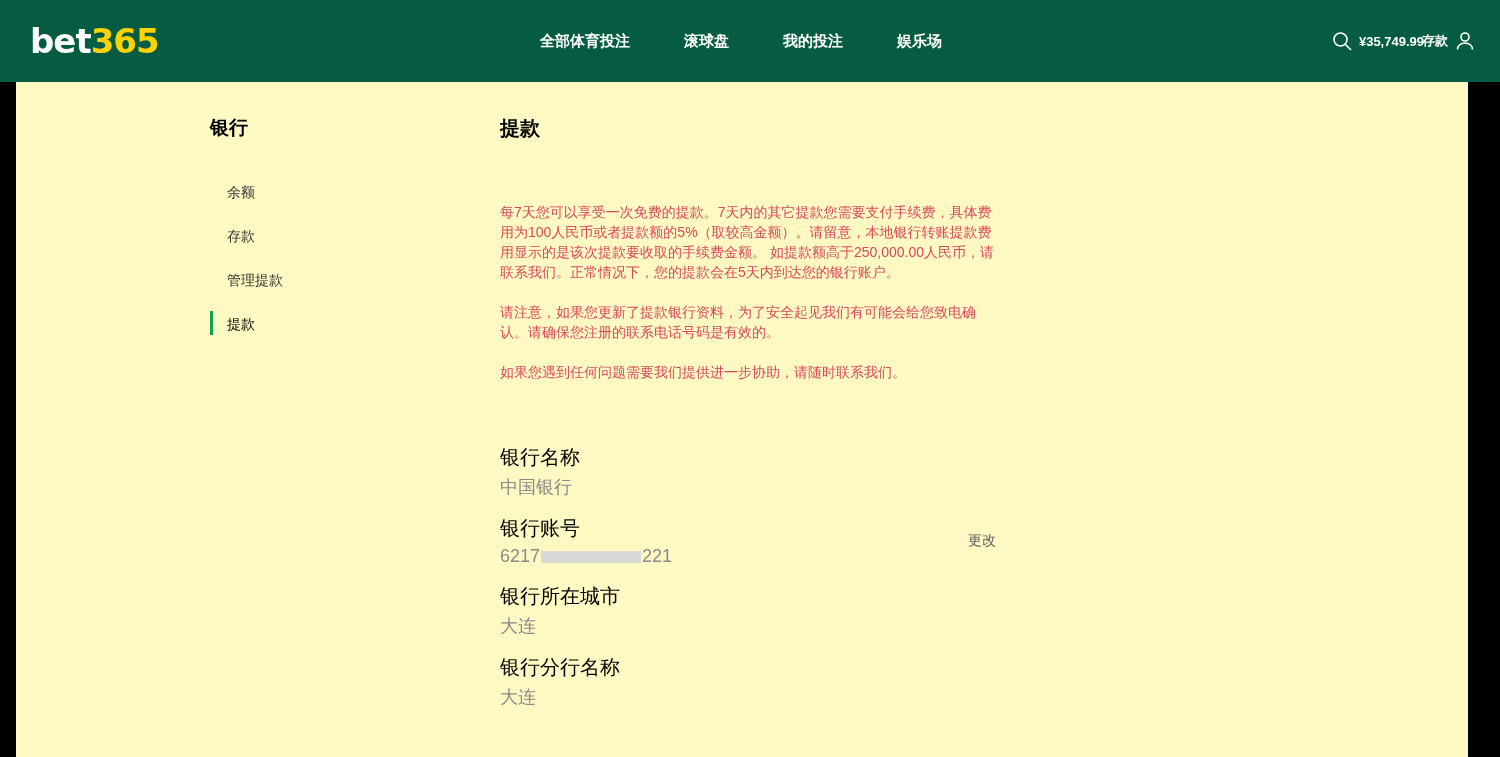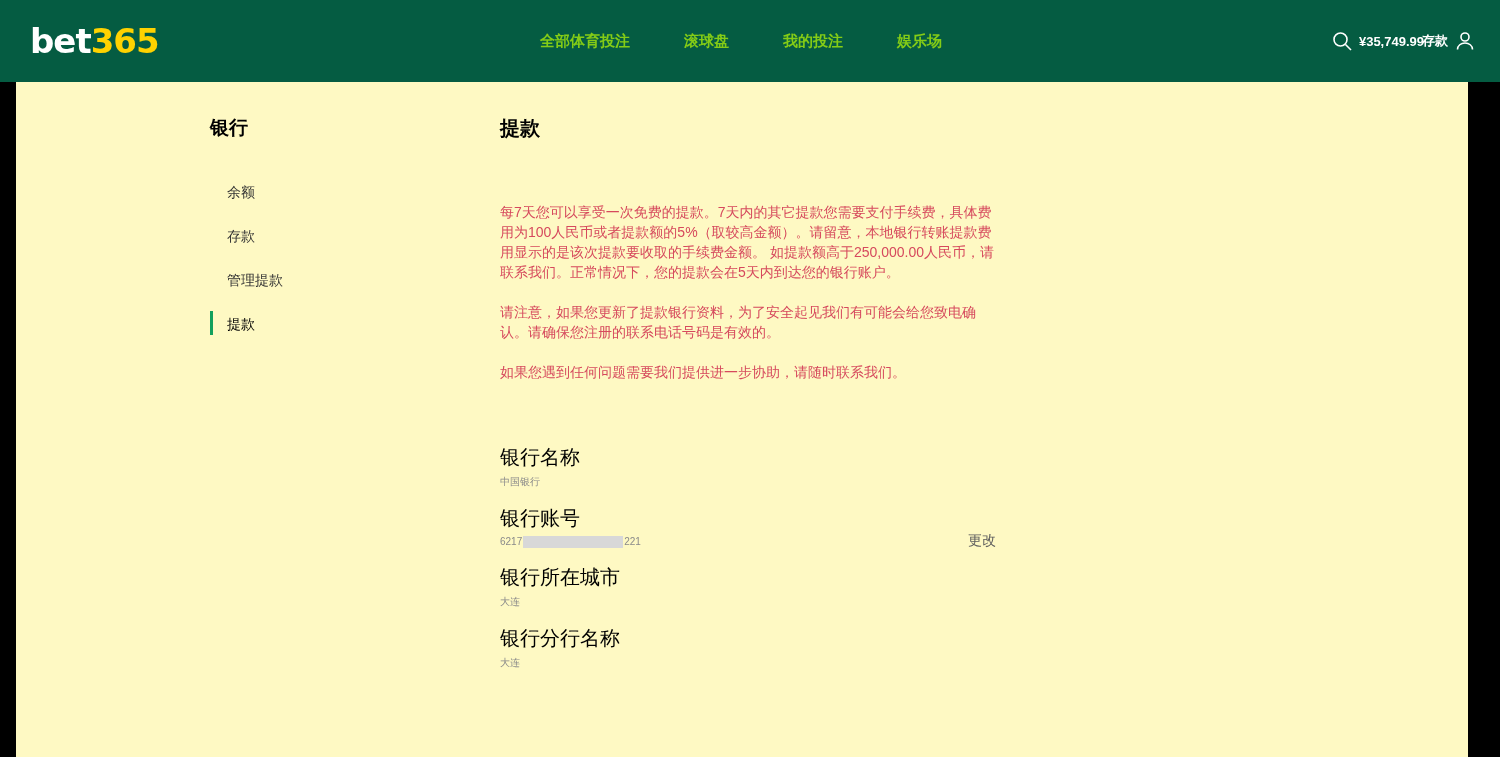--- a/index.html
+++ b/index.html
@@ -39,21 +39,21 @@
 
   .nav {
     position: absolute;
     left: 540px; top: 0;
     height: 82px;
     display: flex;
     align-items: center;
     gap: 54px;
   }
   .nav-item {
-    color: #84cc16;
+    color: #ffffff;
     font-size: 15px;
     font-weight: bold;
     white-space: nowrap;
     cursor: pointer;
   }
 
   .header-right {
     position: absolute;
     right: 22px; top: 0;
     height: 82px;
@@ -153,21 +153,21 @@
     margin-top: 62px;
   }
   .field { margin-bottom: 16px; }
   .field-label {
     font-size: 20px;
     font-weight: normal;
     color: #000;
     margin-bottom: 4px;
   }
   .field-value {
-    font-size: 10px;
+    font-size: 18px;
     color: #8a8a8a;
   }
   .masked {
     display: inline-block;
     vertical-align: middle;
     width: 100px;
     height: 12px;
     background: #d8d8d8;
     margin: 0 1px;
   }

